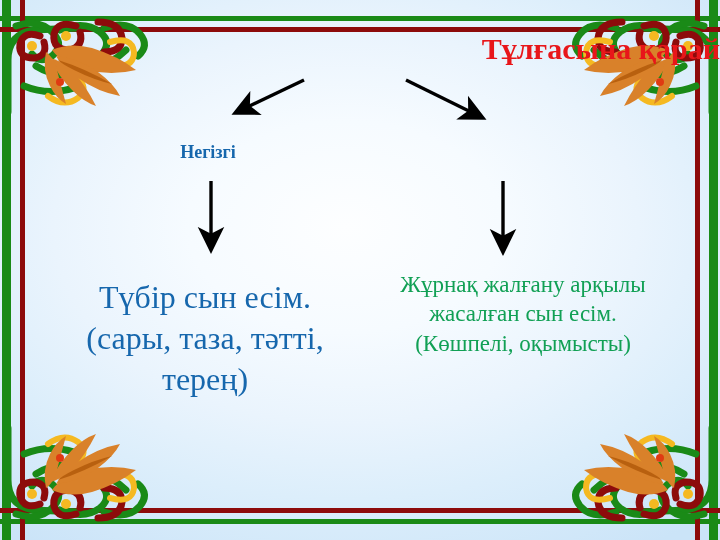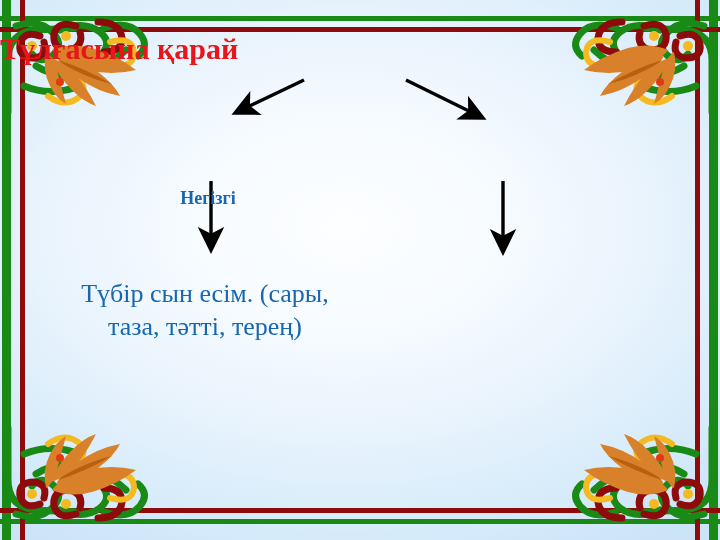--- a/index.html
+++ b/index.html
@@ -55,50 +55,49 @@
   .orn-tl { left: 0;   top: 0;    }
   .orn-tr { right: 0;  top: 0;    transform: scaleX(-1); }
   .orn-bl { left: 0;   bottom: 0; transform: scaleY(-1); }
   .orn-br { right: 0;  bottom: 0; transform: scale(-1,-1); }
 
   
   .title {
     position: absolute;
     left: 0; right: 0;
     top: 33px;
-    text-align: left;
+    text-align: right;
     font-size: 30px;
     font-weight: bold;
     color: #e8161a;
     letter-spacing: 0px;
     line-height: 1.05;
   }
 
   .sub {
     position: absolute;
     top: 143px;
     font-size: 18px;
     font-weight: bold;
     text-align: center;
     line-height: 1.1;
-    margin-top: 46px;
   }
   .sub-left  { left: 128px; width: 160px; color: #1667ad; }
   .sub-right { left: 423px; width: 160px; color: #0b9b55; }
 
   .body-text {
     position: absolute;
     text-align: center;
     line-height: 1.28;
   }
   .body-left {
     left: 55px;
     top: 277px;
     width: 300px;
-    font-size: 26px;
+    font-size: 32px;
     color: #1667ad;
     font-family: Liberation Serif, serif;
   }
   .body-right {
     left: 378px;
     top: 270px;
     width: 290px;
     font-size: 23px;
     color: #11a055;
   }
@@ -282,14 +281,15 @@
     </defs>
     <line x1="304" y1="80" x2="237" y2="112" stroke="#000" stroke-width="3.4" marker-end="url(#ah)"></line>
     <line x1="406" y1="80" x2="481" y2="117" stroke="#000" stroke-width="3.4" marker-end="url(#ah)"></line>
     <line x1="211" y1="181" x2="211" y2="248" stroke="#000" stroke-width="3.4" marker-end="url(#ah)"></line>
     <line x1="503" y1="181" x2="503" y2="250" stroke="#000" stroke-width="3.4" marker-end="url(#ah)"></line>
   </svg>
 
   <div class="sub sub-left">Негізгі</div>
 
   <div class="body-text body-left">Түбір сын есім. (сары, таза, тәтті, терең)</div>
+  <div class="body-text body-right">Жұрнақ жалғану арқылы жасалған сын есім. (Көшпелі, оқымысты)</div>
 
 </div>
 
 </body></html>

